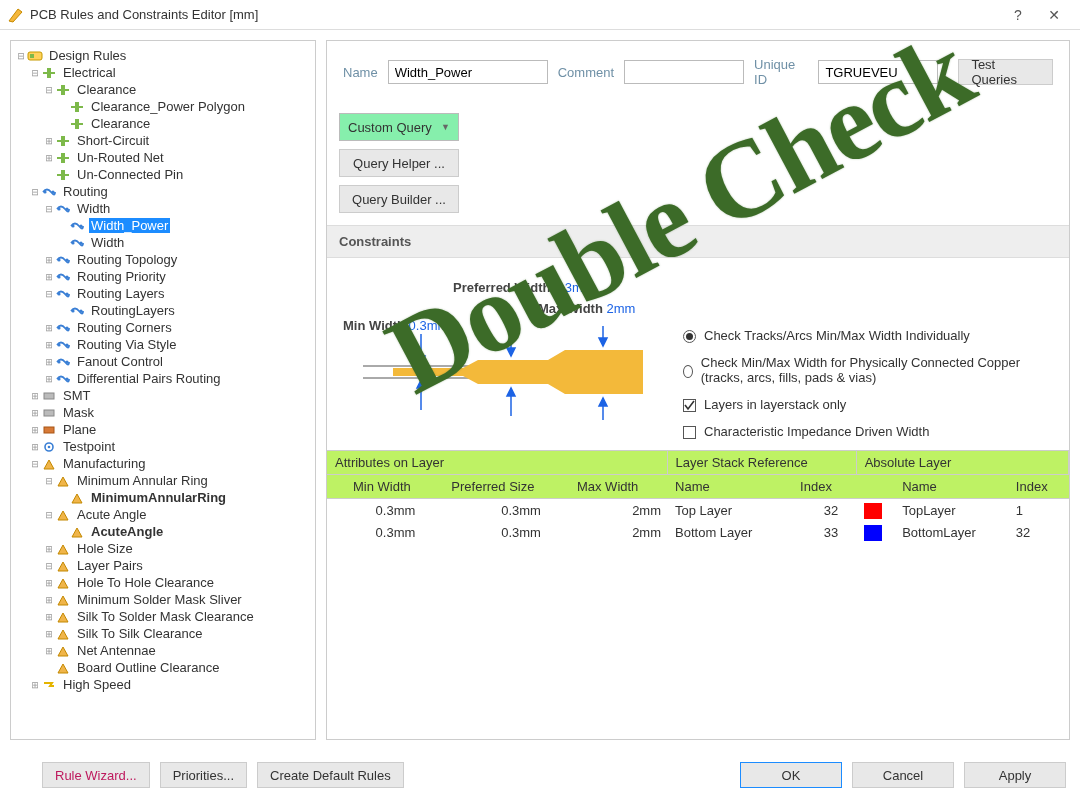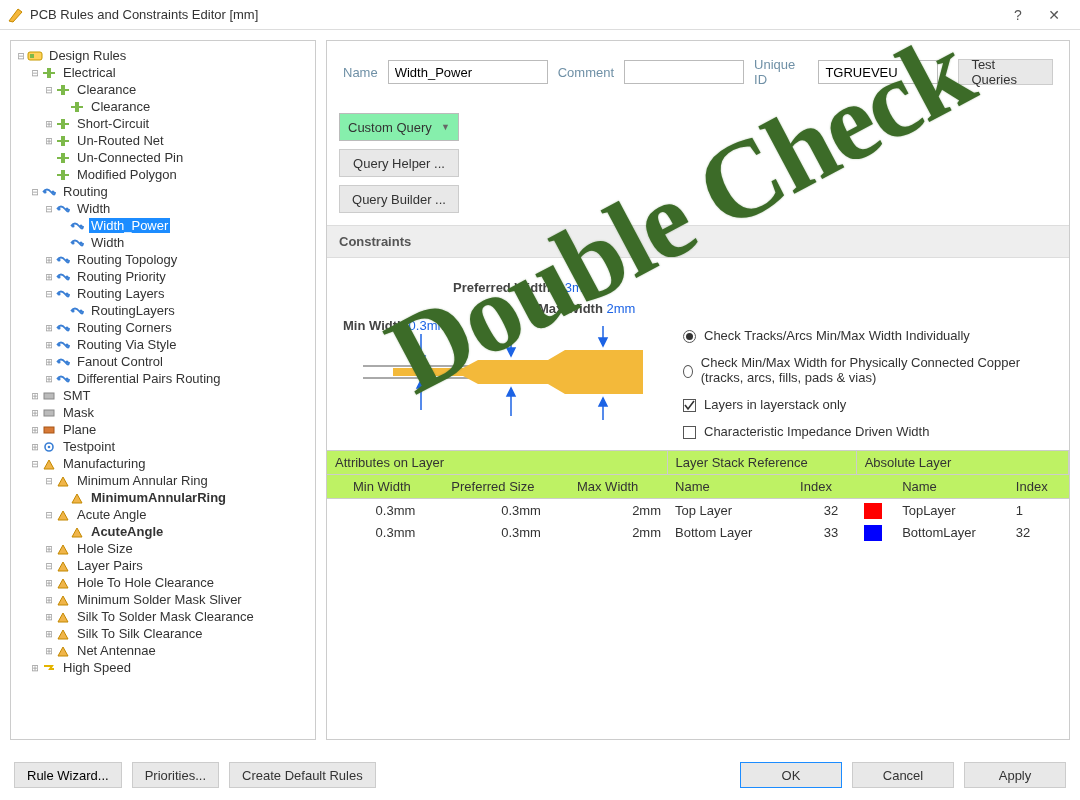--- a/index.html
+++ b/index.html
@@ -49,21 +49,21 @@
   .chk-box.checked svg{position:absolute;left:0;top:0;}
   .tbl { width:100%; border-collapse:collapse; font-size:13px; border-top:1px solid #ccc;}
   .tbl th { text-align:left; font-weight:400; background:#bef264; border-bottom:1px solid #ccc; padding:4px 8px;}
   .tbl td { padding:3px 8px; }
   .tbl .grouphdr th{font-weight:400; border-right:1px solid #ccc;}
   .color-swatch{display:inline-block;width:18px;height:16px;vertical-align:middle;margin-right:4px;}
   .footer { position:absolute; left:0; right:0; bottom:0; height:50px; display:flex; align-items:center; padding:0 14px; gap:10px;}
   .footer .spacer{flex:1;}
   .footer .btn{width:102px; justify-content:center;}
   .footer .btn.wide{width:auto;}
-  .footer .btn.disabled{color:#000000;}
+  .footer .btn.disabled{color:#be185d;margin-left:28px;}
   .watermark{ position:absolute; pointer-events:none; left:360px; top:150px; font-size:110px; font-weight:700;
     color:#3c6b28; font-family:"Segoe Script","Brush Script MT",cursive; transform:rotate(-28deg);
     text-shadow:0 0 2px rgba(60,107,40,.4); letter-spacing:-2px;}
 </style>
 </head>
 <body>
 
 <div class="titlebar">
   <span class="icon-app">
     <svg width="16" height="16">
@@ -115,69 +115,70 @@
         <span class="tree-indent"></span>
         <span class="tree-indent"></span>
         <span class="tree-indent"></span>
         <span class="tree-exp none"></span>
         <span class="tree-icon">
           <svg width="14" height="12">
             <rect x="5" y="1" width="4" height="10" fill="#7db94a"></rect>
             <rect x="1" y="5" width="12" height="2" fill="#7db94a"></rect>
           </svg>
         </span>
-        <span class="tree-label">Clearance</span>
-      </div>
-      <div class="tree-row">
-        <span class="tree-indent"></span>
-        <span class="tree-indent"></span>
-        <span class="tree-exp ">⊞</span>
+        <span class="tree-label">Clearance_Power Polygon</span>
+      </div>
+      <div class="tree-row">
+        <span class="tree-indent"></span>
+        <span class="tree-indent"></span>
+        <span class="tree-indent"></span>
+        <span class="tree-exp none"></span>
         <span class="tree-icon">
           <svg width="14" height="12">
             <rect x="5" y="1" width="4" height="10" fill="#7db94a"></rect>
             <rect x="1" y="5" width="12" height="2" fill="#7db94a"></rect>
           </svg>
         </span>
-        <span class="tree-label">Short-Circuit</span>
+        <span class="tree-label">Clearance</span>
       </div>
       <div class="tree-row">
         <span class="tree-indent"></span>
         <span class="tree-indent"></span>
         <span class="tree-exp ">⊞</span>
         <span class="tree-icon">
           <svg width="14" height="12">
             <rect x="5" y="1" width="4" height="10" fill="#7db94a"></rect>
             <rect x="1" y="5" width="12" height="2" fill="#7db94a"></rect>
           </svg>
         </span>
-        <span class="tree-label">Un-Routed Net</span>
-      </div>
-      <div class="tree-row">
-        <span class="tree-indent"></span>
-        <span class="tree-indent"></span>
-        <span class="tree-exp none"></span>
+        <span class="tree-label">Short-Circuit</span>
+      </div>
+      <div class="tree-row">
+        <span class="tree-indent"></span>
+        <span class="tree-indent"></span>
+        <span class="tree-exp ">⊞</span>
         <span class="tree-icon">
           <svg width="14" height="12">
             <rect x="5" y="1" width="4" height="10" fill="#7db94a"></rect>
             <rect x="1" y="5" width="12" height="2" fill="#7db94a"></rect>
           </svg>
         </span>
-        <span class="tree-label">Un-Connected Pin</span>
+        <span class="tree-label">Un-Routed Net</span>
       </div>
       <div class="tree-row">
         <span class="tree-indent"></span>
         <span class="tree-indent"></span>
         <span class="tree-exp none"></span>
         <span class="tree-icon">
           <svg width="14" height="12">
             <rect x="5" y="1" width="4" height="10" fill="#7db94a"></rect>
             <rect x="1" y="5" width="12" height="2" fill="#7db94a"></rect>
           </svg>
         </span>
-        <span class="tree-label">Modified Polygon</span>
+        <span class="tree-label">Un-Connected Pin</span>
       </div>
       <div class="tree-row">
         <span class="tree-indent"></span>
         <span class="tree-exp ">⊟</span>
         <span class="tree-icon">
           <svg width="14" height="12">
             <path d="M1 6 Q5 1 9 6 T13 6" stroke="#3a7fd5" fill="none" stroke-width="1.8"></path>
             <circle cx="3" cy="6" r="1.6" fill="#3a7fd5"></circle>
             <circle cx="11" cy="6" r="1.6" fill="#3a7fd5"></circle>
           </svg>
@@ -496,20 +497,31 @@
       <div class="tree-row">
         <span class="tree-indent"></span>
         <span class="tree-indent"></span>
         <span class="tree-exp ">⊞</span>
         <span class="tree-icon">
           <svg width="14" height="12">
             <polygon points="2,11 12,11 7,2" fill="#f0b54a" stroke="#c38800"></polygon>
           </svg>
         </span>
         <span class="tree-label">Net Antennae</span>
+      </div>
+      <div class="tree-row">
+        <span class="tree-indent"></span>
+        <span class="tree-indent"></span>
+        <span class="tree-exp none"></span>
+        <span class="tree-icon">
+          <svg width="14" height="12">
+            <polygon points="2,11 12,11 7,2" fill="#f0b54a" stroke="#c38800"></polygon>
+          </svg>
+        </span>
+        <span class="tree-label">Board Outline Clearance</span>
       </div>
       <div class="tree-row">
         <span class="tree-indent"></span>
         <span class="tree-exp ">⊞</span>
         <span class="tree-icon">
           <svg width="14" height="12">
             <path d="M2 4 L10 4 L8 7 L12 7" stroke="#e4b400" fill="none" stroke-width="2"></path>
           </svg>
         </span>
         <span class="tree-label">High Speed</span>

